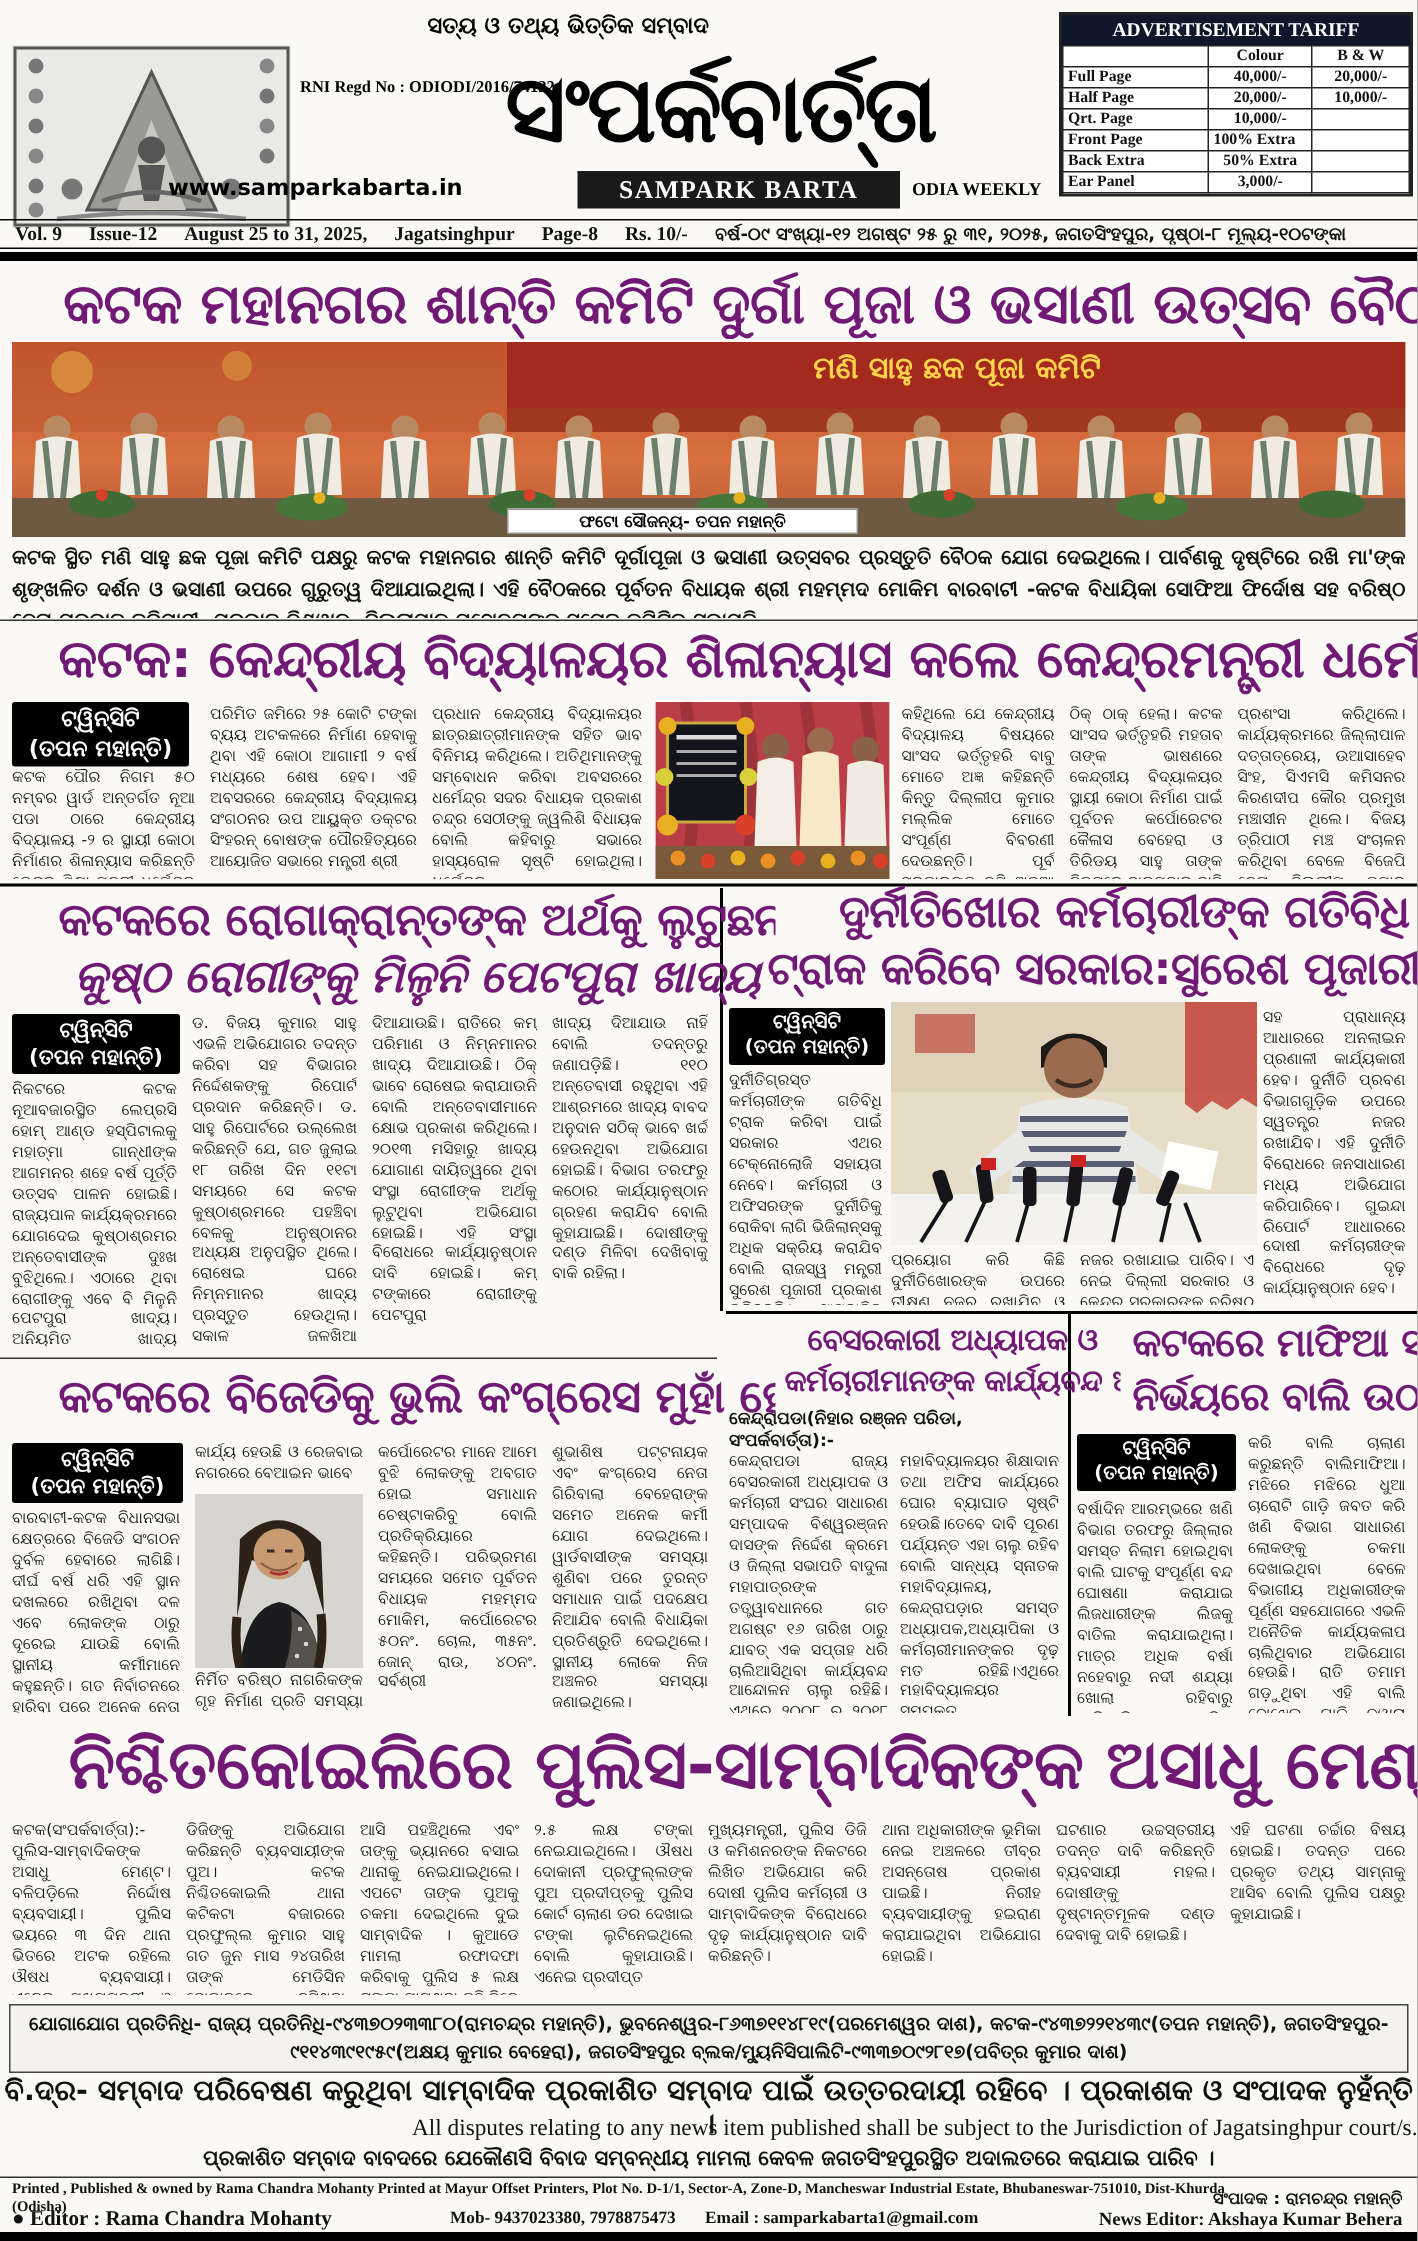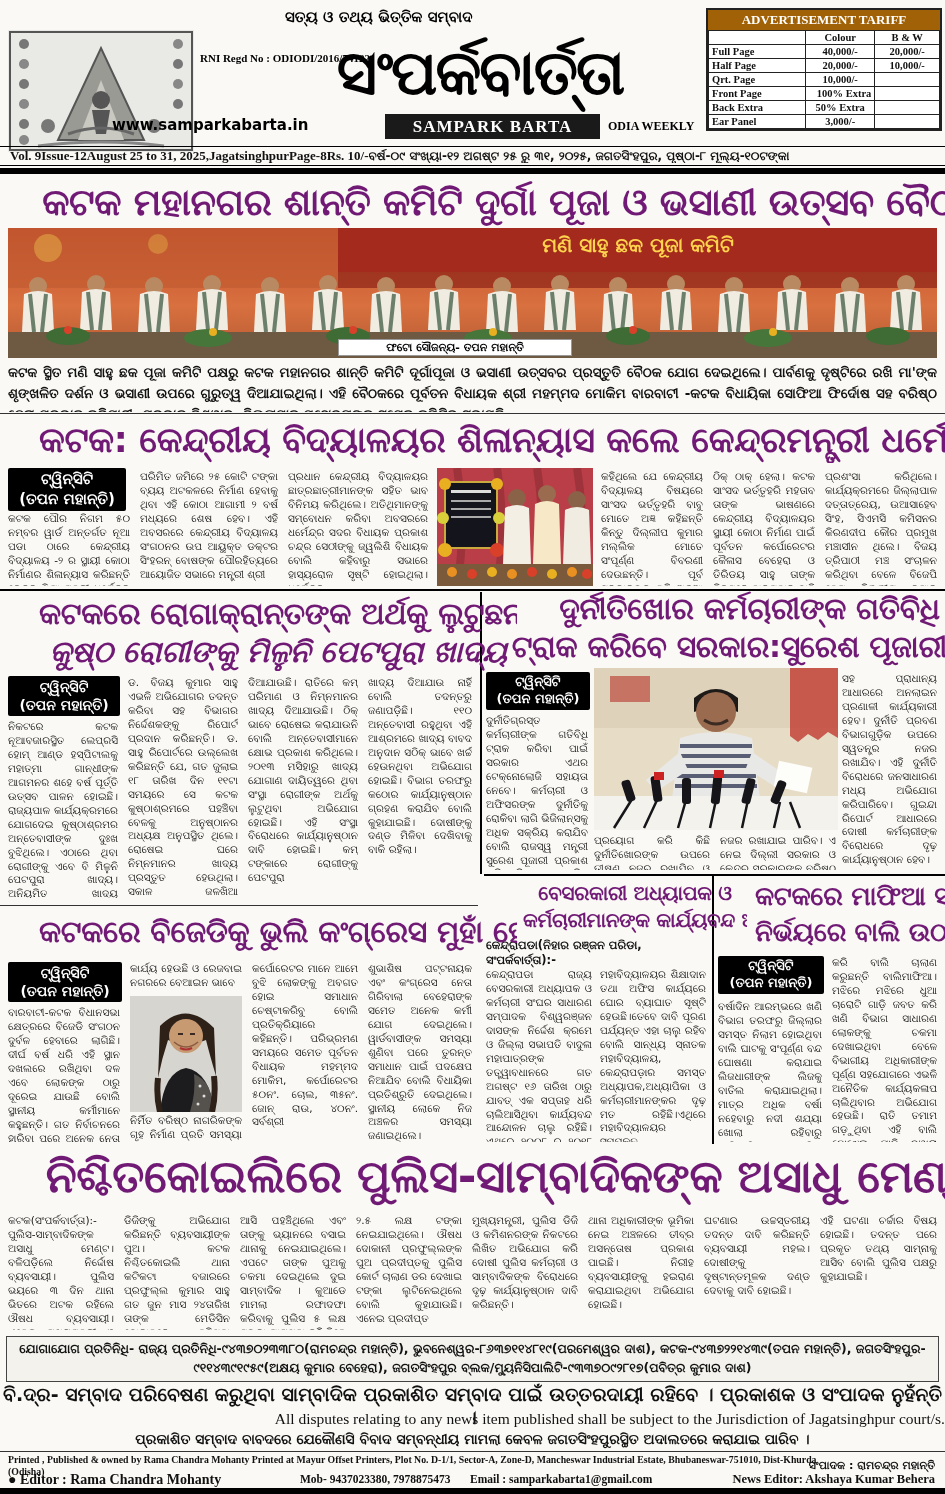--- a/index.html
+++ b/index.html
@@ -52,21 +52,21 @@
   <div class="abs serif" style="left:200px;top:24px;width:200px;font-size:11px;font-weight:700;color:#000;margin-top:28px;">RNI Regd No : ODIODI/2016/74122</div>
   <div class="abs" style="left:285px;top:8px;width:260px;font-size:15px;font-weight:800;color:#000;">ସତ୍ୟ ଓ ତଥ୍ୟ ଭିତ୍ତିକ ସମ୍ବାଦ</div>
   <div class="abs" style="left:270px;top:30px;width:420px;height:86px;font-size:62px;font-weight:800;color:#000;
        text-align:center;line-height:86px;overflow:hidden;letter-spacing:-2px;">ସଂପର୍କବାର୍ତ୍ତା</div>
   <div class="abs" style="left:112px;top:116px;width:185px;font-size:15px;font-weight:800;color:#000;">www.samparkabarta.in</div>
   <div class="abs serif" style="left:385px;top:114px;width:215px;height:25px;background:#1a1a1a;color:#fff;
        font-size:17px;font-weight:700;text-align:center;line-height:25px;letter-spacing:1px;">SAMPARK BARTA</div>
   <div class="abs serif" style="left:608px;top:119px;width:95px;font-size:12px;font-weight:700;color:#000;">ODIA WEEKLY</div>
 
   <div class="abs" style="left:706px;top:8px;width:232px;border:2px solid #222;background:#fff;">
-    <div class="serif" style="background:#a16207;color:#fff;font-size:13px;font-weight:700;text-align:center;padding:2px 0;">ADVERTISEMENT TARIFF</div>
+    <div class="serif" style="background:#0f172a;color:#fff;font-size:13px;font-weight:700;text-align:center;padding:2px 0;">ADVERTISEMENT TARIFF</div>
     <table class="tariff">
       <tbody>
           <tr>
         <td style="width:42%;"></td>
         <td style="width:30%;text-align:center;">Colour</td>
         <td style="text-align:center;">B &amp; W</td>
       </tr>
       <tr>
             <td>Full Page</td>
           <td style="text-align:center;">40,000/-</td>
@@ -77,39 +77,39 @@
           <td style="text-align:center;">20,000/-</td>
           <td style="text-align:center;">10,000/-</td>
           </tr>
       <tr>
             <td>Qrt. Page</td>
           <td style="text-align:center;">10,000/-</td>
           <td></td>
           </tr>
       <tr>
             <td>Front Page</td>
-          <td style="text-align:right;">100% Extra</td>
+          <td style="text-align:left;">100% Extra</td>
           <td></td>
           </tr>
       <tr>
             <td>Back Extra</td>
           <td style="text-align:center;">50% Extra</td>
           <td></td>
           </tr>
       <tr>
             <td>Ear Panel</td>
           <td style="text-align:center;">3,000/-</td>
           <td></td>
           </tr>
     </tbody>
       </table>
   </div>
 
   <div class="abs" style="left:0;top:146px;width:945px;border-top:1.5px solid #000;border-bottom:1.5px solid #000;
-       height:20px;display:flex;align-items:center;padding:0 10px;box-sizing:border-box;">
+       height:20px;display:flex;align-items:center;gap:18px;padding:0 10px;box-sizing:border-box;">
     <span class="serif" style="font-size:13px;font-weight:700;">Vol. 9</span>
     <span class="serif" style="font-size:13px;font-weight:700;">Issue-12</span>
     <span class="serif" style="font-size:13px;font-weight:700;">August 25 to 31, 2025,</span>
     <span class="serif" style="font-size:13px;font-weight:700;">Jagatsinghpur</span>
     <span class="serif" style="font-size:13px;font-weight:700;">Page-8</span>
     <span class="serif" style="font-size:13px;font-weight:700;">Rs. 10/-</span>
     <span style="font-size:12px;font-weight:700;white-space:nowrap;overflow:hidden;">ବର୍ଷ-୦୯  ସଂଖ୍ୟା-୧୨  ଅଗଷ୍ଟ ୨୫ ରୁ ୩୧, ୨୦୨୫,   ଜଗତସିଂହପୁର,  ପୃଷ୍ଠା-୮   ମୂଲ୍ୟ-୧୦ଟଙ୍କା</span>
   </div>
   <div class="abs" style="left:0;top:168px;width:945px;height:6px;background:#000;"></div>
 

